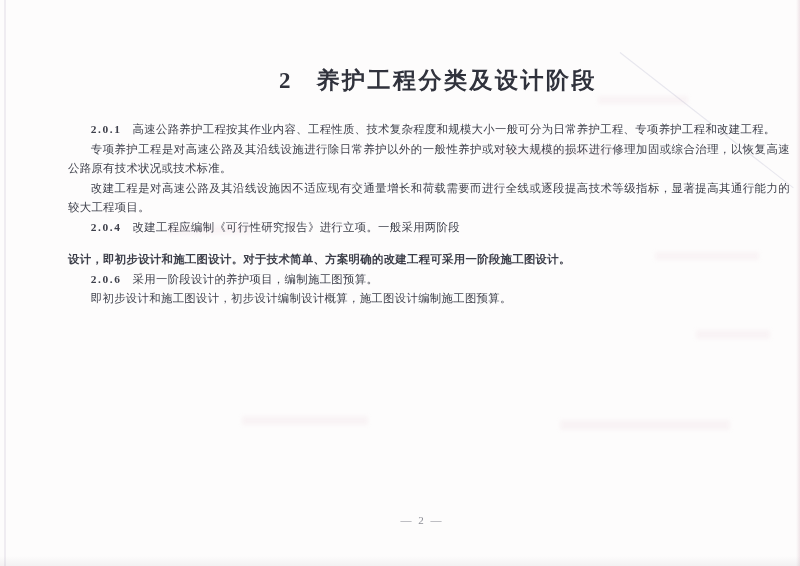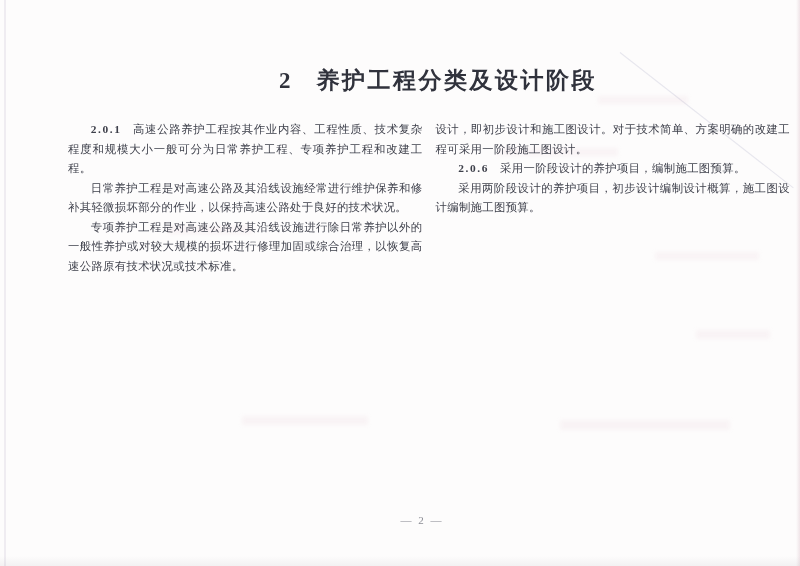--- a/index.html
+++ b/index.html
@@ -69,35 +69,36 @@
     margin-right: 26px;
     letter-spacing: 0;
   }
   .columns {
     position: absolute;
     top: 120px;
     left: 68px;
     width: 722px;
     display: flex;
     gap: 13px;
+    flex-direction: column;
   }
   .col {
     flex: 1 1 0;
     min-width: 0;
   }
   .para {
     margin: 0;
     font-size: 11.4px;
     line-height: 19.5px;
     text-align: justify;
     text-indent: 2em;
     color: #3d3f4a;
     letter-spacing: 0.3px;
   }
-  .para.no-indent { text-indent: 0; }
+  .para.no-indent { text-indent: 0; font-weight: bold; }
   .sec {
     font-weight: bold;
     letter-spacing: 1.6px;
     margin-right: 11px;
     white-space: nowrap;
   }
   .pagenum {
     position: absolute;
     top: 514px;
     left: 62px;
@@ -124,25 +125,26 @@
   <div class="smudge sm4"></div>
   <div class="smudge sm5"></div>
   <div class="smudge sm6"></div>
   <div class="smudge sm7"></div>
 
   <h1 class="title"><span class="chap-num">2</span><span>养护工程分类及设计阶段</span></h1>
 
   <div class="columns">
     <div class="col" id="col-left">
         <p class="para"><b class="sec">2.0.1</b><span>高速公路养护工程按其作业内容、工程性质、技术复杂程度和规模大小一般可分为日常养护工程、专项养护工程和改建工程。</span></p>
-        <p class="para"><span>日常养护工程是对高速公路及其沿线设施经常进行维护保养和修补其轻微损坏部分的作业，以保持高速公路处于良好的技术状况。</span></p>
         <p class="para"><span>专项养护工程是对高速公路及其沿线设施进行除日常养护以外的一般性养护或对较大规模的损坏进行修理加固或综合治理，以恢复高速公路原有技术状况或技术标准。</span></p>
+        <p class="para"><span>改建工程是对高速公路及其沿线设施因不适应现有交通量增长和荷载需要而进行全线或逐段提高技术等级指标，显著提高其通行能力的较大工程项目。</span></p>
+        <p class="para"><b class="sec">2.0.4</b><span>改建工程应编制《可行性研究报告》进行立项。一般采用两阶段</span></p>
       </div>
     <div class="col" id="col-right">
         <p class="para no-indent"><span>设计，即初步设计和施工图设计。对于技术简单、方案明确的改建工程可采用一阶段施工图设计。</span></p>
         <p class="para"><b class="sec">2.0.6</b><span>采用一阶段设计的养护项目，编制施工图预算。</span></p>
-        <p class="para"><span>采用两阶段设计的养护项目，初步设计编制设计概算，施工图设计编制施工图预算。</span></p>
+        <p class="para"><span>即初步设计和施工图设计，初步设计编制设计概算，施工图设计编制施工图预算。</span></p>
       </div>
   </div>
 
   <div class="pagenum">— 2 —</div>
 
 </div>
 
 </body></html>

